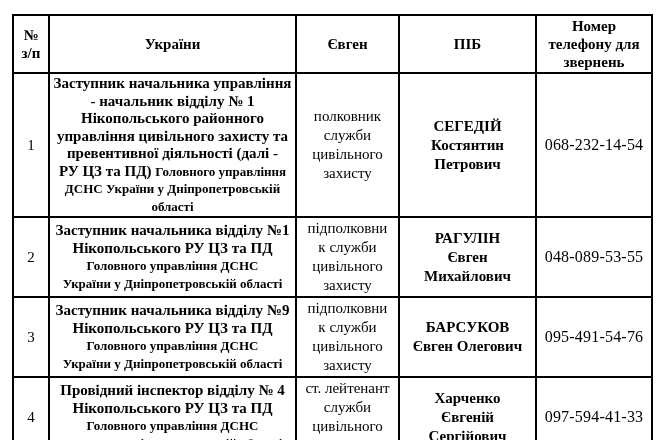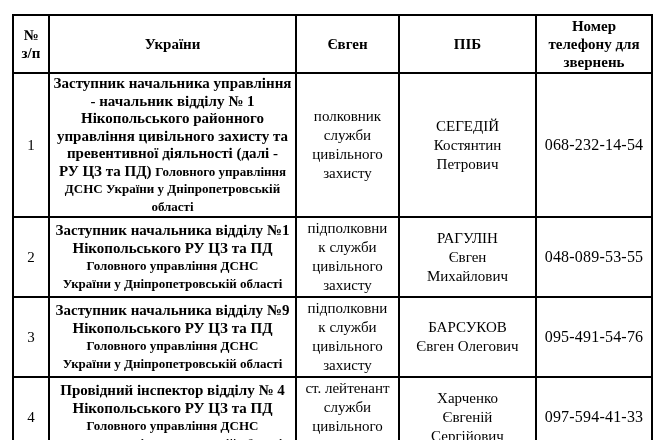--- a/index.html
+++ b/index.html
@@ -48,20 +48,21 @@
   td.position .sub {
     font-size: 13px;
   }
   td.rank {
     font-size: 15px;
     line-height: 19px;
   }
   td.name {
     font-size: 15px;
     line-height: 19px;
+    font-weight: bold;
   }
   td.phone {
     font-size: 16px;
     letter-spacing: 0.2px;
   }
   col.c-num   { width: 36px; }
   col.c-pos   { width: 247px; }
   col.c-rank  { width: 103px; }
   col.c-name  { width: 137px; }
   col.c-phone { width: 116px; }

